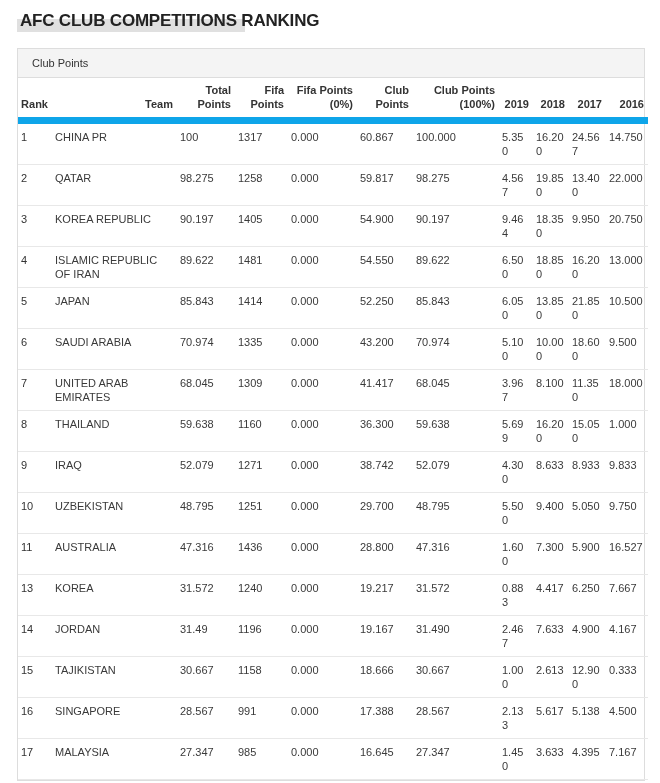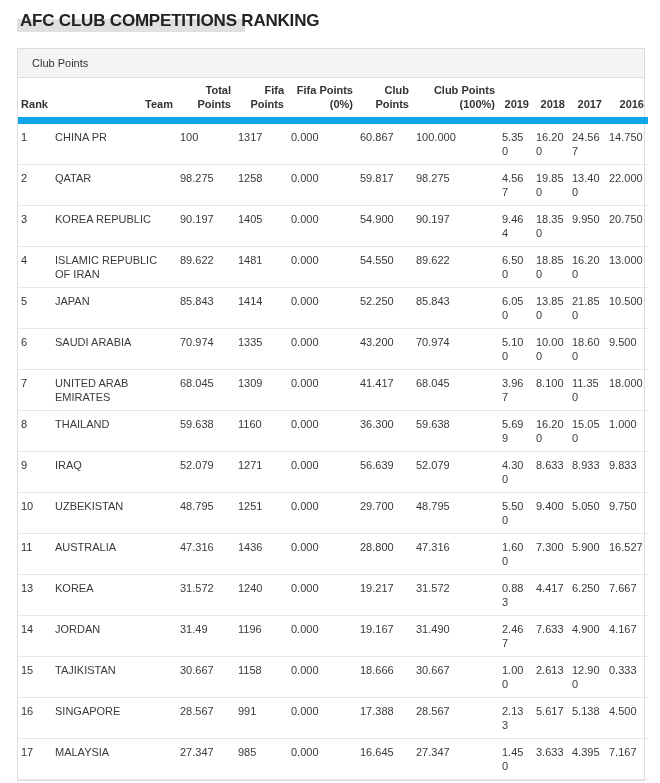--- a/index.html
+++ b/index.html
@@ -224,21 +224,21 @@
           <td class="value-cell">16.200</td>
           <td class="value-cell">15.050</td>
           <td class="value-cell">1.000</td>
         </tr>
         <tr>
           <td class="rank-cell">9</td>
           <td class="team-cell">IRAQ</td>
           <td class="value-cell">52.079</td>
           <td class="value-cell">1271</td>
           <td class="value-cell">0.000</td>
-          <td class="value-cell">56.639</td>
+          <td class="value-cell">38.742</td>
           <td class="value-cell">52.079</td>
           <td class="value-cell">4.300</td>
           <td class="value-cell">8.633</td>
           <td class="value-cell">8.933</td>
           <td class="value-cell">9.833</td>
         </tr>
         <tr>
           <td class="rank-cell">10</td>
           <td class="team-cell">UZBEKISTAN</td>
           <td class="value-cell">48.795</td>

